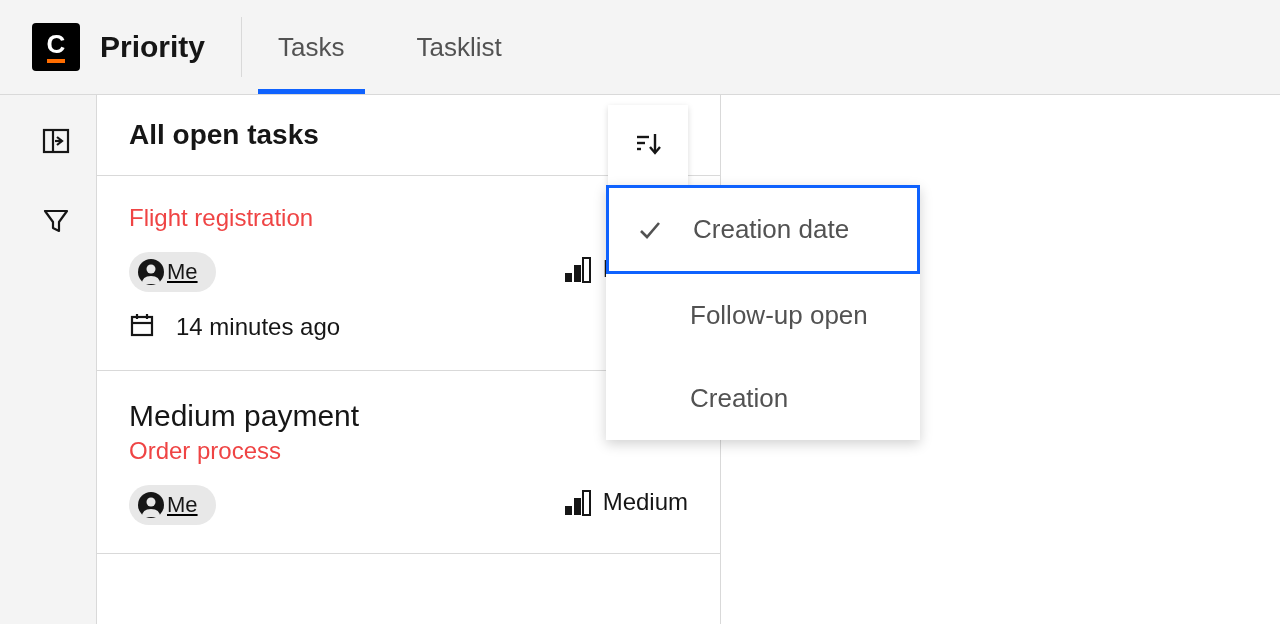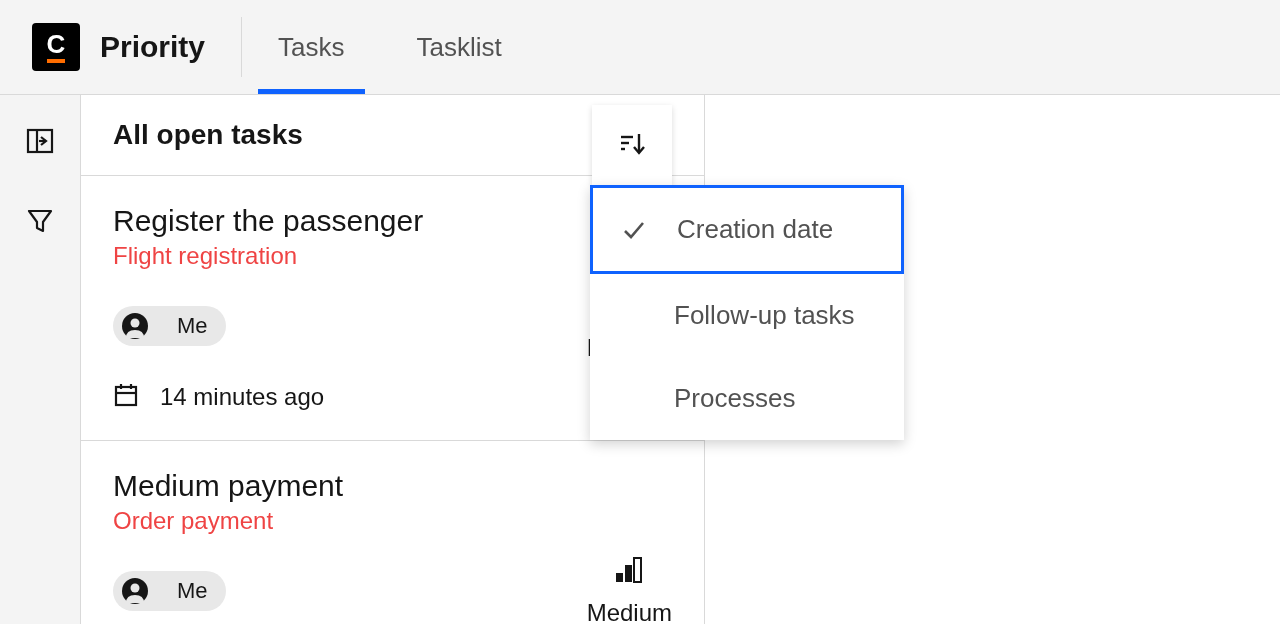--- a/index.html
+++ b/index.html
@@ -76,20 +76,21 @@
       position: absolute;
       bottom: 0;
       left: -20px;
       right: -20px;
       height: 5px;
       background: #0f62fe;
     }
     .main {
       display: flex;
       height: calc(100% - 95px);
+      padding-left: 16px;
     }
     .sidebar {
       width: 80px;
       background: #f4f4f4;
       display: flex;
       flex-direction: column;
       align-items: center;
       padding-top: 30px;
       gap: 48px;
     }
@@ -157,35 +158,35 @@
       align-items: center;
       justify-content: space-between;
       margin-bottom: 20px;
     }
     .assignee-pill {
       display: inline-flex;
       align-items: center;
       background: #e8e8e8;
       border-radius: 24px;
       padding: 6px 18px 6px 8px;
-      gap: 28px;
+      gap: 2px;
+      text-decoration: underline;
     }
     .person-icon {
       width: 28px;
       height: 28px;
     }
     .assignee-label {
       font-size: 22px;
       color: #161616;
     }
     .priority-group {
       display: flex;
-      align-items: center;
+      align-items: flex-start;
       gap: 10px;
-      flex-direction: column;
     }
     .priority-label {
       font-size: 24px;
       color: #161616;
     }
     .time-row {
       display: flex;
       align-items: center;
       gap: 21px;
     }
@@ -280,30 +281,29 @@
       <div class="dropdown-item selected">
         <span class="check-wrap">
           <svg width="26" height="26" viewBox="0 0 26 26" fill="none">
             <path d="M4 14 L10 20 L22 6" stroke="#525252" stroke-width="2.6" fill="none"></path>
           </svg>
         </span>
         <span>Creation date</span>
       </div>
       <div class="dropdown-item">
         <span class="check-wrap"></span>
-        <span>Follow-up tasks</span>
+        <span>Follow-up open</span>
       </div>
       <div class="dropdown-item">
         <span class="check-wrap"></span>
-        <span>Processes</span>
+        <span>Creation</span>
       </div>
     </div>
 
     <div class="task-item">
-      <div class="task-title">Register the passenger</div>
       <div class="task-subtitle">Flight registration</div>
       <div class="task-row">
         <div class="assignee-pill">
           <span class="person-icon">
             <svg width="28" height="28" viewBox="0 0 28 28">
               <circle cx="14" cy="14" r="13" fill="#161616"></circle>
               <circle cx="14" cy="11" r="4.5" fill="#e8e8e8"></circle>
               <path d="M5 26 Q5 18 14 18 Q23 18 23 26 Z" fill="#e8e8e8"></path>
             </svg>
           </span>
@@ -328,21 +328,21 @@
             <line x1="8" y1="2" x2="8" y2="7" stroke="#161616" stroke-width="2.2"></line>
             <line x1="18" y1="2" x2="18" y2="7" stroke="#161616" stroke-width="2.2"></line>
           </svg>
         </span>
         <span class="time-label">14 minutes ago</span>
       </div>
     </div>
 
     <div class="task-item">
       <div class="task-title">Medium payment</div>
-      <div class="task-subtitle">Order payment</div>
+      <div class="task-subtitle">Order process</div>
       <div class="task-row" style="margin-bottom:0;">
         <div class="assignee-pill">
           <span class="person-icon">
             <svg width="28" height="28" viewBox="0 0 28 28">
               <circle cx="14" cy="14" r="13" fill="#161616"></circle>
               <circle cx="14" cy="11" r="4.5" fill="#e8e8e8"></circle>
               <path d="M5 26 Q5 18 14 18 Q23 18 23 26 Z" fill="#e8e8e8"></path>
             </svg>
           </span>
           <span class="assignee-label">Me</span>

